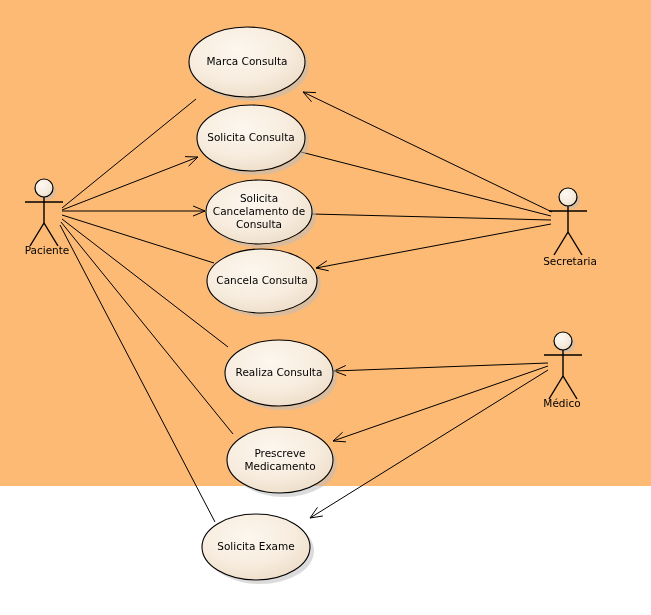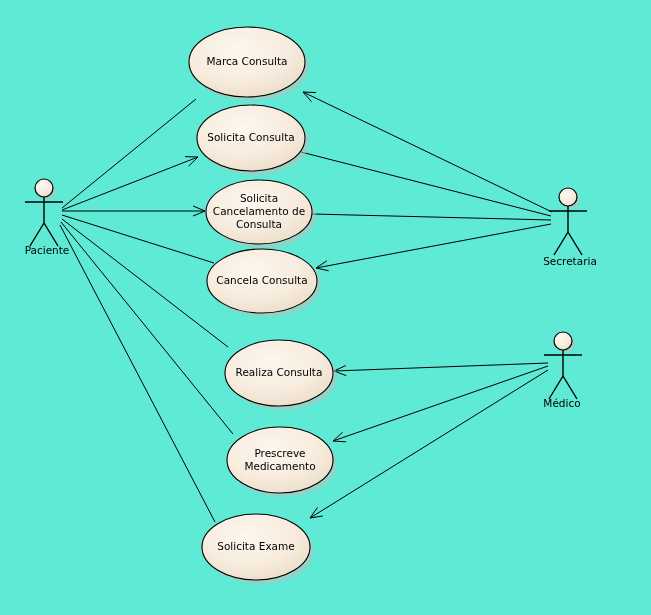--- a/index.html
+++ b/index.html
@@ -9,22 +9,22 @@
   }
   body {
     width: 651px;
     height: 615px;
     font-family: "DejaVu Sans", sans-serif;
     overflow: hidden;
   }
   #diagram-root {
     position: relative;
     width: 651px;
-    height: 615px;
-    background: #5eead4;
+    height: 486px;
+    background: #fdba74;
   }
   svg#uml-canvas {
     position: absolute;
     left: 0;
     top: 0;
     width: 651px;
     height: 615px;
     display: block;
   }
   .uc-text {

